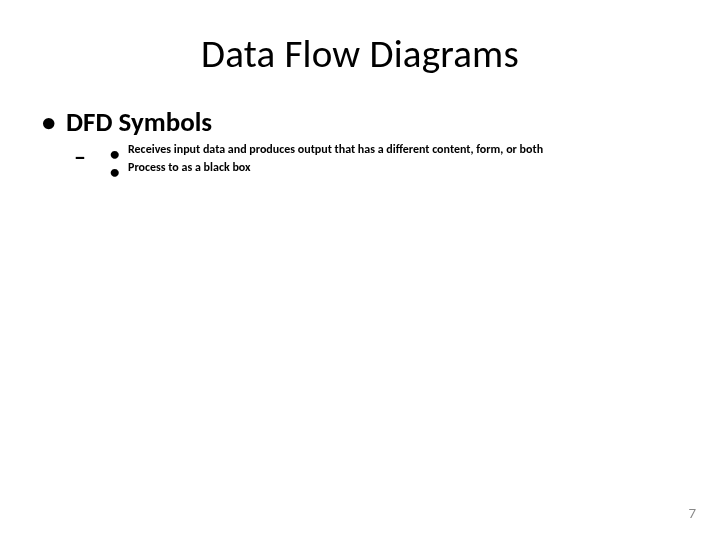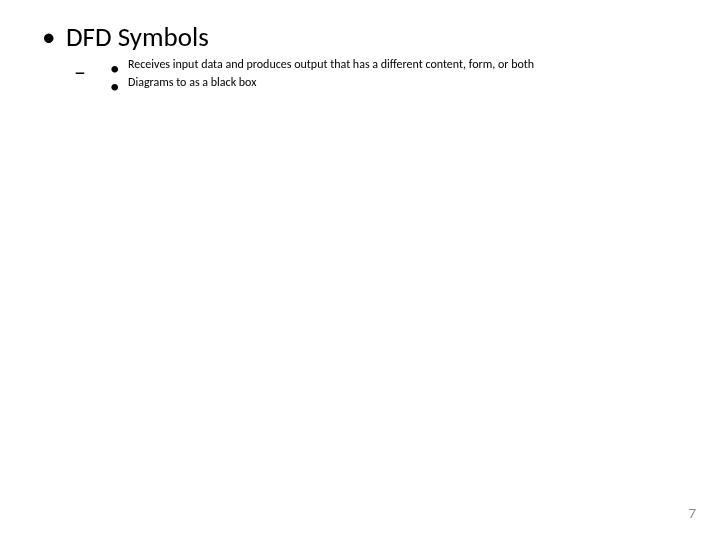--- a/index.html
+++ b/index.html
@@ -1,43 +1,44 @@
 <!DOCTYPE html>
 <html><head>
   <meta charset="utf-8">
   <style>
     * { margin: 0; padding: 0; box-sizing: border-box; }
     html, body { width: 720px; height: 540px; background: #fff; font-family: Calibri, "Segoe UI", Arial, sans-serif; color: #000; position: relative; }
     .slide { width: 720px; height: 540px; position: relative; padding: 20px 40px 40px 40px; }
     .title { font-size: 39px; font-weight: 400; text-align: center; margin-top: 10px; margin-bottom: 28px; letter-spacing: 0.2px; }
     ul { list-style: none; }
     .lvl1 { margin-left: 0; }
-    .lvl1 > li { font-size: 27px; margin-bottom: 12px; padding-left: 26px; position: relative; }
+    .lvl1 > li { font-size: 27px; margin-bottom: 12px; padding-left: 26px; position: relative; font-weight: bold; }
     .lvl1 > li::before { content: "•"; position: absolute; left: 2px; top: 0; font-size: 27px; }
     .lvl2 { margin-top: 4px; margin-left: 8px; }
     .lvl2 > li { font-size: 24px; margin-bottom: 4px; padding-left: 22px; position: relative; }
     .lvl2 > li::before { content: "–"; position: absolute; left: 0; top: 0; font-size: 24px; }
     .lvl3 { margin-top: 4px; margin-left: 14px; }
     .lvl3 > li { font-size: 12px; line-height: 1.25; margin-bottom: 3px; padding-left: 18px; position: relative; }
     .lvl3 > li::before { content: "•"; position: absolute; left: 0; top: 0; font-size: 19px; }
     .page-num { position: absolute; right: 24px; bottom: 18px; font-size: 15px; color: #888; }
   </style>
 </head>
 <body>
 
 <div class="slide">
+  <h1 class="title">Data Flow Diagrams</h1>
 
   <ul class="lvl1">
     <li>
       <span>DFD Symbols</span>
       <ul class="lvl2">
         <li>
           <ul class="lvl3">
             <li><span>Receives input data and produces output that has a different content, form, or both</span></li>
-            <li><span>Diagrams to as a black box</span></li>
+            <li><span>Process to as a black box</span></li>
           </ul>
         </li>
       </ul>
     </li>
   </ul>
 
   <div class="page-num">7</div>
 </div>
 
 </body></html>

